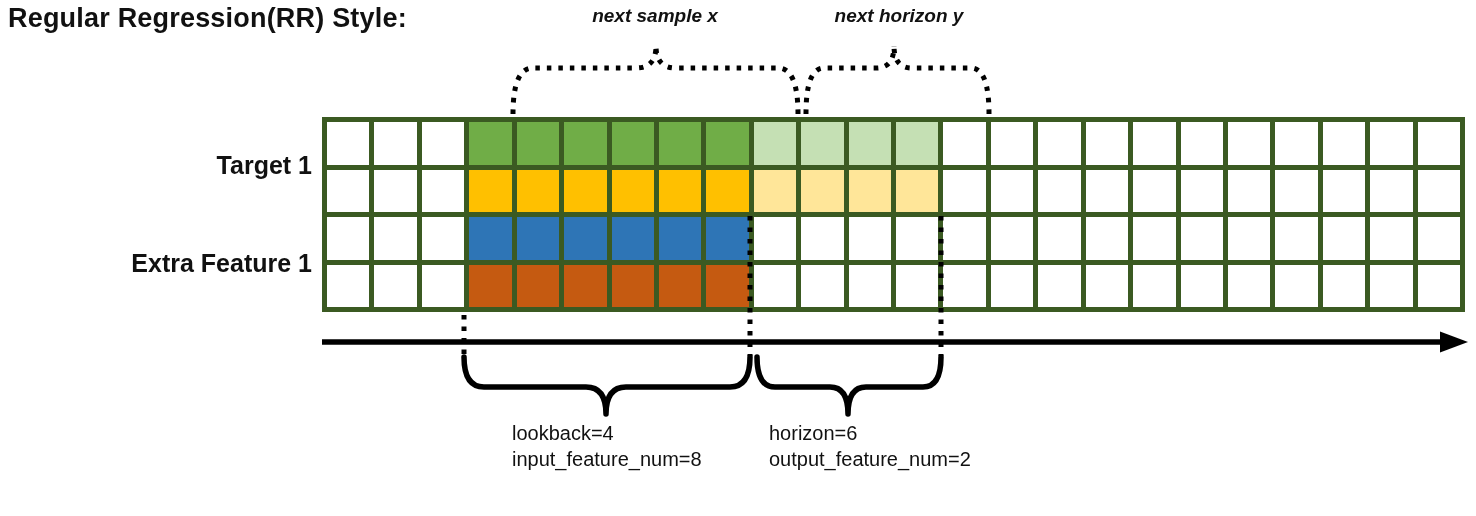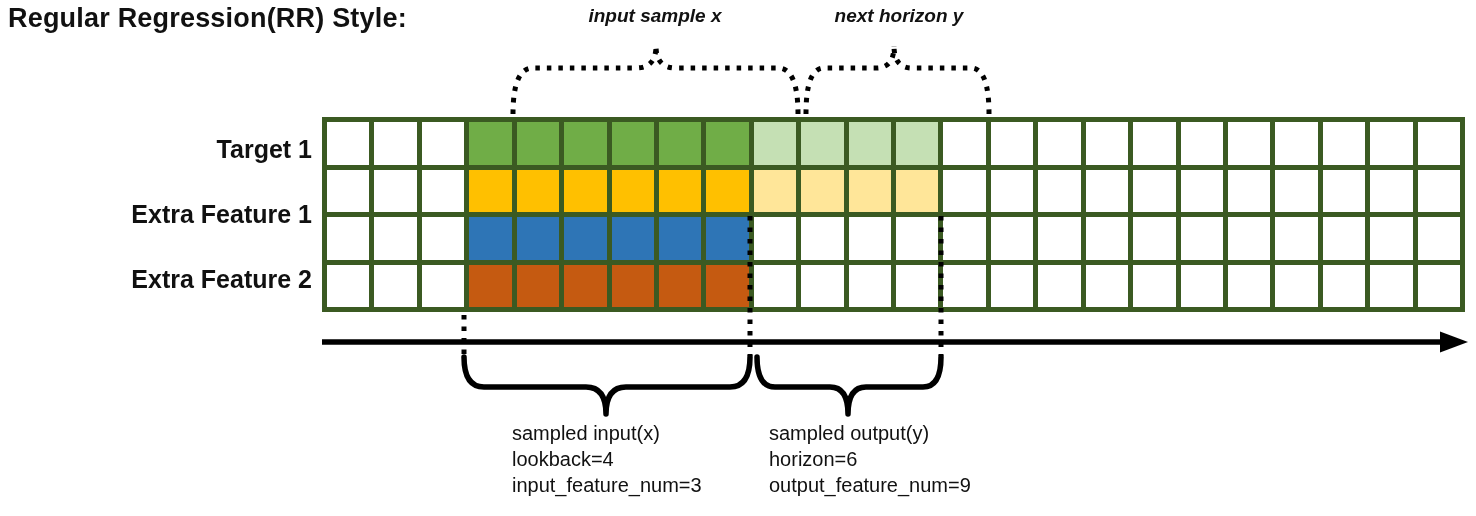--- a/index.html
+++ b/index.html
@@ -94,27 +94,26 @@
   .caption.input { left: 512px; }
   .caption.output { left: 769px; }
 </style>
 </head>
 <body>
 
 <div class="canvas">
 
   <div class="title">Regular Regression(RR) Style:</div>
 
-  <div class="next-label x">input sample x</div>
+  <div class="next-label x">next sample x</div>
   <div class="next-label y">next horizon y</div>
 
   <div class="row-labels">
     <div class="row-label">Target 1</div>
     <div class="row-label">Extra Feature 1</div>
-    <div class="row-label">Extra Feature 2</div>
   </div>
 
   <div class="sample-grid" style="background: rgb(59, 90, 34);">
       <div class="cell" style="background: rgb(255, 255, 255);"></div>
       <div class="cell" style="background: rgb(255, 255, 255);"></div>
       <div class="cell" style="background: rgb(255, 255, 255);"></div>
       <div class="cell" style="background: rgb(112, 173, 71);"></div>
       <div class="cell" style="background: rgb(112, 173, 71);"></div>
       <div class="cell" style="background: rgb(112, 173, 71);"></div>
       <div class="cell" style="background: rgb(112, 173, 71);"></div>
@@ -220,24 +219,22 @@
     <polygon points="1468,342 1440,331.5 1440,352.5" fill="currentColor"></polygon>
 
     <path d="M 513 114 Q 513 68 533 68 L 636 68 Q 656 68 656 46 M 798 114 Q 798 68 778 68 L 676 68 Q 656 68 656 46" fill="none" stroke="currentColor" stroke-width="5" stroke-dasharray="4.5 7"></path>
     <path d="M 806 114 Q 806 68 824 68 L 876 68 Q 894 68 894 46 M 989 114 Q 989 68 971 68 L 912 68 Q 894 68 894 46" fill="none" stroke="currentColor" stroke-width="5" stroke-dasharray="4.5 7"></path>
 
     <path d="M 464 357 Q 464 387 484 387 L 586 387 Q 606 387 606 414 M 750 357 Q 750 387 730 387 L 626 387 Q 606 387 606 414" fill="none" stroke="currentColor" stroke-width="5.5" stroke-linecap="round"></path>
     <path d="M 757 357 Q 757 387 775 387 L 830 387 Q 848 387 848 414 M 941 357 Q 941 387 923 387 L 866 387 Q 848 387 848 414" fill="none" stroke="currentColor" stroke-width="5.5" stroke-linecap="round"></path>
   </svg>
 
   <div class="caption input">
-    <div>sampled input(x)</div>
     <div>lookback=4</div>
-    <div>input_feature_num=3</div>
+    <div>input_feature_num=8</div>
   </div>
 
   <div class="caption output">
-    <div>sampled output(y)</div>
     <div>horizon=6</div>
-    <div>output_feature_num=9</div>
+    <div>output_feature_num=2</div>
   </div>
 
 </div>
 
 </body></html>

